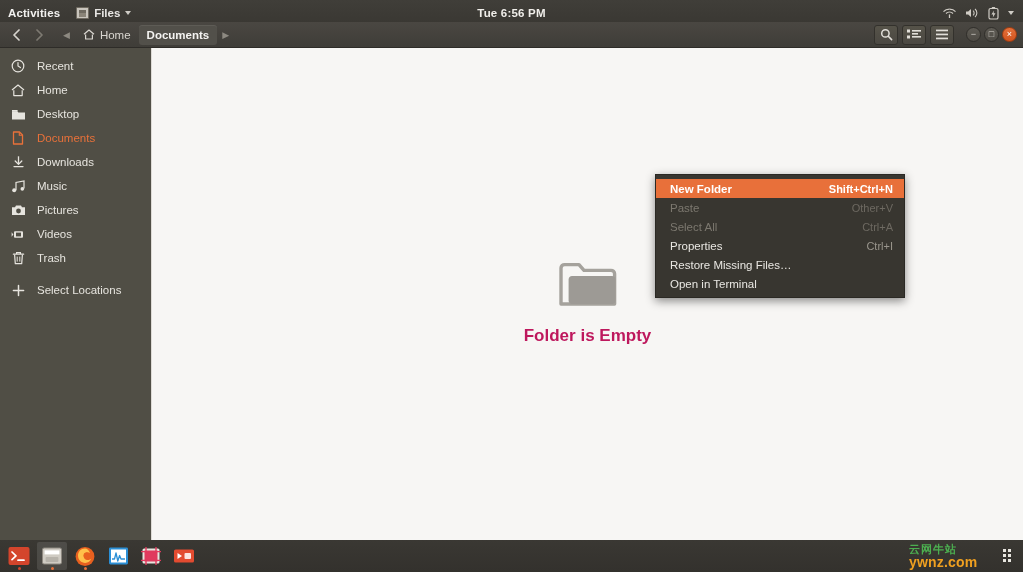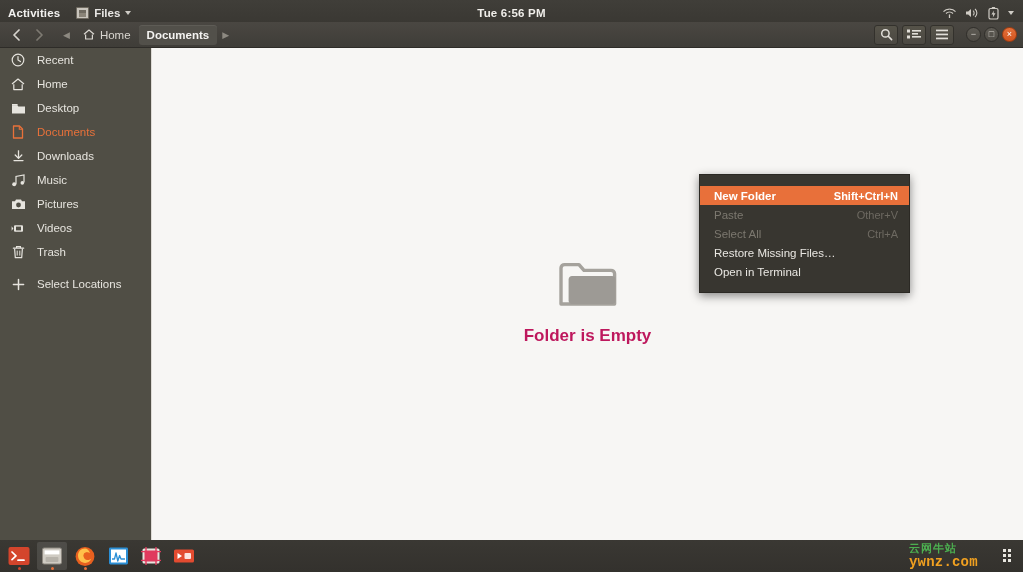--- a/index.html
+++ b/index.html
@@ -85,21 +85,21 @@
     display: flex; align-items: center; justify-content: center;
     background: linear-gradient(to bottom,#5e5b54,#4d4a44);
     color: #d8d5cf; font-size: 9px; line-height: 1;
     border: 1px solid #302e2a; }
   .wb.close { background: linear-gradient(to bottom,#e4703a,#d2541f); color: #fff; border-color: #a03c10; }
 
   
   #wbody { display: flex; height: 492px; }
   #sidebar {
     width: 151px; background: #504e45; flex: 0 0 151px;
-    color: #e4e2dc; font-size: 11.5px;
+    padding-top: 6px; color: #e4e2dc; font-size: 11.5px;
   }
   .side-item {
     display: flex; align-items: center; height: 24px; padding-left: 10px; gap: 11px;
     color: #e6e4de;
   }
   .side-item .s-ico { width: 16px; display: flex; align-items: center; justify-content: center; }
   .side-item.sel { color: #e8713a; }
   .side-item.sel .s-ico { color: #e8713a; }
   .side-sep { height: 8px; }
 
@@ -109,24 +109,24 @@
   }
   #empty-wrap {
     position: absolute; left: 0; right: 0; top: 212px;
     display: flex; flex-direction: column; align-items: center;
   }
   #empty-folder-icon { margin-bottom: 14px; }
   #empty-label { font-size: 17px; font-weight: bold; color: #be185d; }
 
   
   #ctxmenu {
-    position: absolute; left: 503px; top: 126px; width: 211px;
+    position: absolute; left: 503px; top: 126px; width: 250px;
     background: #383630; border: 1px solid #2b2924;
     box-shadow: 0 3px 9px rgba(0,0,0,.45);
-    padding: 11px 0; font-size: 11.5px; z-index: 40; margin-left: 44px;
+    padding: 4px 0; font-size: 11.5px; z-index: 40;
   }
   .mi {
     display: flex; align-items: center; justify-content: space-between;
     height: 19px; padding: 0 11px 0 14px; color: #e9e7e2;
   }
   .mi .accel { color: #9a968d; font-size: 11px; }
   .mi.hl { background: #e8703a; color: #ffffff; font-weight: bold; }
   .mi.hl .accel { color: #ffffff; font-weight: bold; }
   .mi.disabled { color: #7c786f; }
   .mi.disabled .accel { color: #6d6961; }
@@ -145,21 +145,21 @@
 
   
   #deskstrip {
     position: absolute; left: 0; top: 540px; width: 1023px; height: 32px;
     background: #4d4c3f; z-index: 0;
   }
 
   #watermark {
     position: absolute; right: 6px; top: 540px; height: 32px; width: 108px;
     z-index: 60; display: flex; flex-direction: column; justify-content: center;
-    align-items: flex-start; line-height: 1; font-family: Liberation Mono, monospace;
+    align-items: flex-start; line-height: 1;
   }
   #wm-cn { font-size: 11px; color: #4caf50; font-weight: bold; letter-spacing: 1px; }
   #wm-en { font-size: 14px; color: #f0a020; font-weight: bold; letter-spacing: .2px; text-align: center; }
   #wm-dots { position: absolute; right: 6px; top: 9px; display: grid;
     grid-template-columns: repeat(2, 3px); gap: 2px; }
   #wm-dots i { width: 3px; height: 3px; background: #e8e6e0; display: block; }
 </style>
 </head>
 <body>
 
@@ -399,20 +399,24 @@
           </div>
           <div class="mi disabled">
             <span>Paste</span>
             <span class="accel">Other+V</span>
           </div>
           <div class="mi disabled">
             <span>Select All</span>
             <span class="accel">Ctrl+A</span>
           </div>
           <div class="mi">
+            <span>Properties</span>
+            <span class="accel">Ctrl+I</span>
+          </div>
+          <div class="mi">
             <span>Restore Missing Files…</span>
             <span class="accel"></span>
           </div>
           <div class="mi">
             <span>Open in Terminal</span>
             <span class="accel"></span>
           </div>
         </div>
       </div>
     </div>

